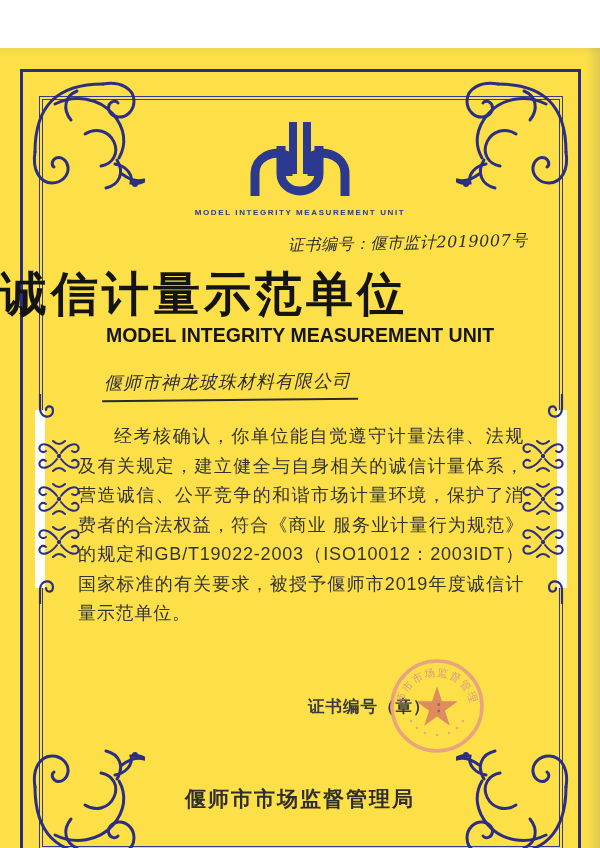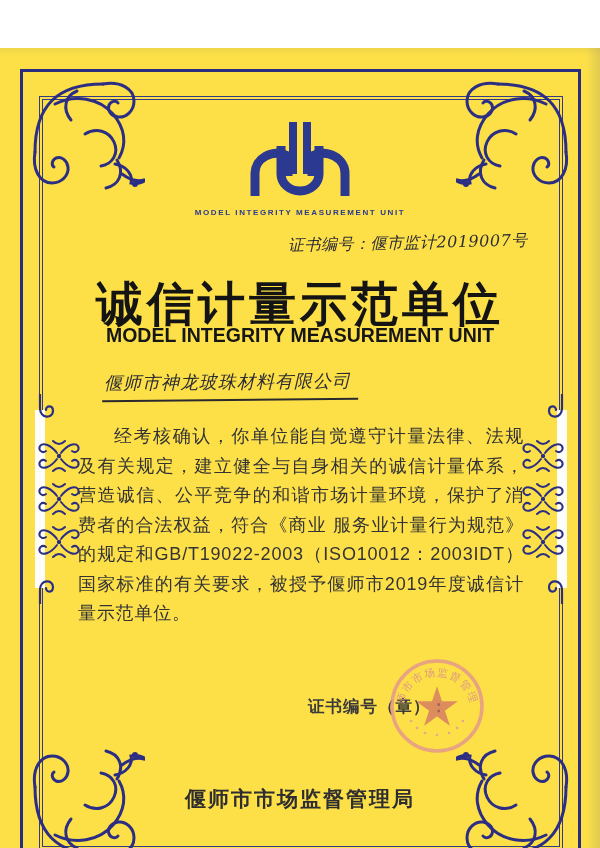--- a/index.html
+++ b/index.html
@@ -38,21 +38,21 @@
   
   .logo-wrap{position:absolute;left:0;top:68px;width:100%;text-align:center;}
   .logo-caption{position:absolute;left:0;top:160px;width:100%;text-align:center;
     font-size:8px;font-weight:bold;color:#2b3990;letter-spacing:1.6px;}
 
   .cert-no{position:absolute;right:72px;top:185px;
     font-family:"DejaVu Serif","Liberation Serif",serif;
     font-style:italic;font-size:16px;color:#2c2c34;
     transform:rotate(-1.2deg);letter-spacing:.5px;}
 
-  .title{position:absolute;left:0;top:225px;width:100%;text-align:center;
+  .title{position:absolute;left:0;top:215px;width:100%;
     font-family:"Liberation Serif","DejaVu Serif",serif;
     font-weight:bold;font-size:47px;letter-spacing:4px;color:#141414;}
   .title-en{position:absolute;left:0;top:276px;width:100%;text-align:center;
     font-weight:bold;font-size:19.5px;color:#161616;letter-spacing:0px;}
 
   .recipient{position:absolute;left:102px;top:322px;min-width:248px;
     font-family:"DejaVu Serif","Liberation Serif",serif;font-style:italic;
     font-size:18px;color:#2c2c34;padding:0 6px 5px 2px;
     border-bottom:2px solid #2a2a2e;transform:rotate(-0.6deg);letter-spacing:1px;}
 

